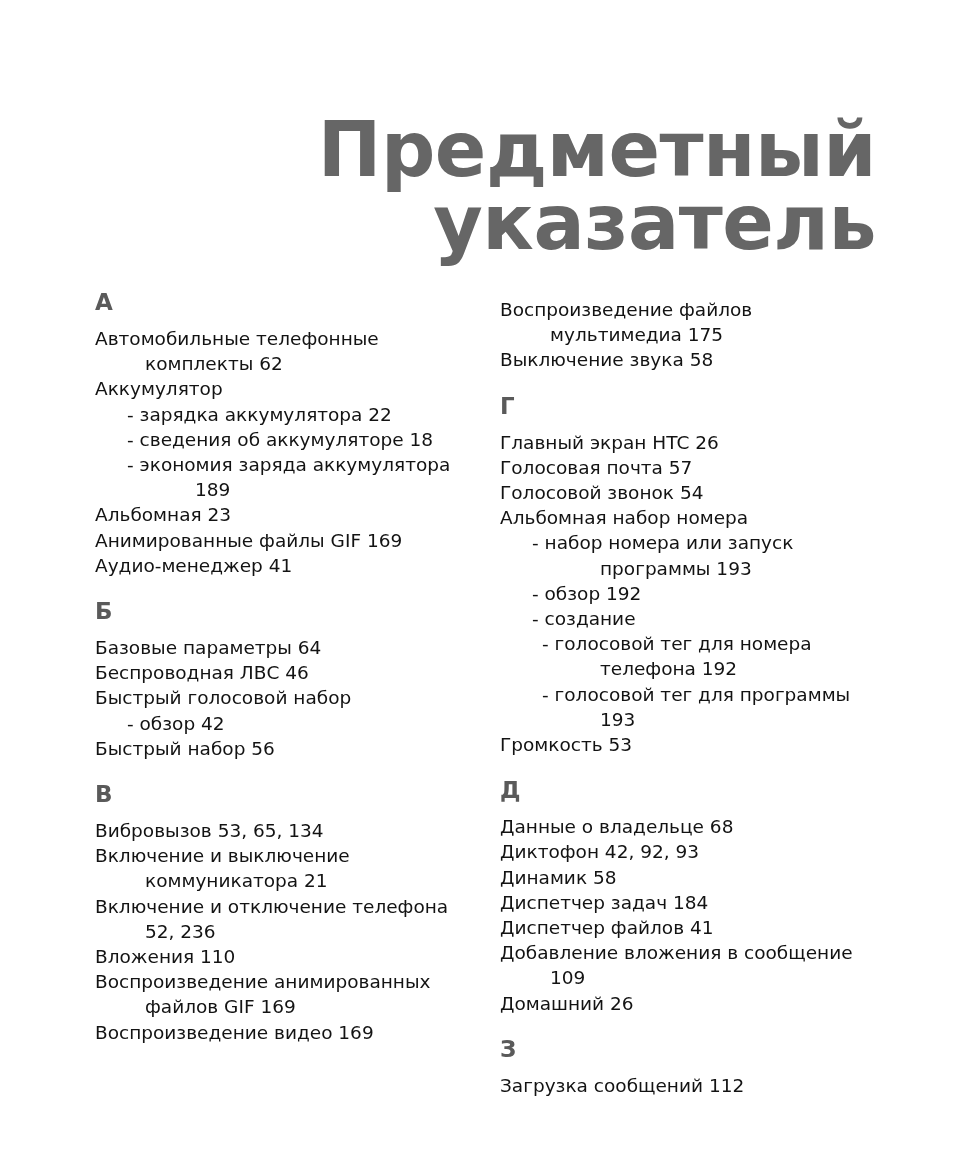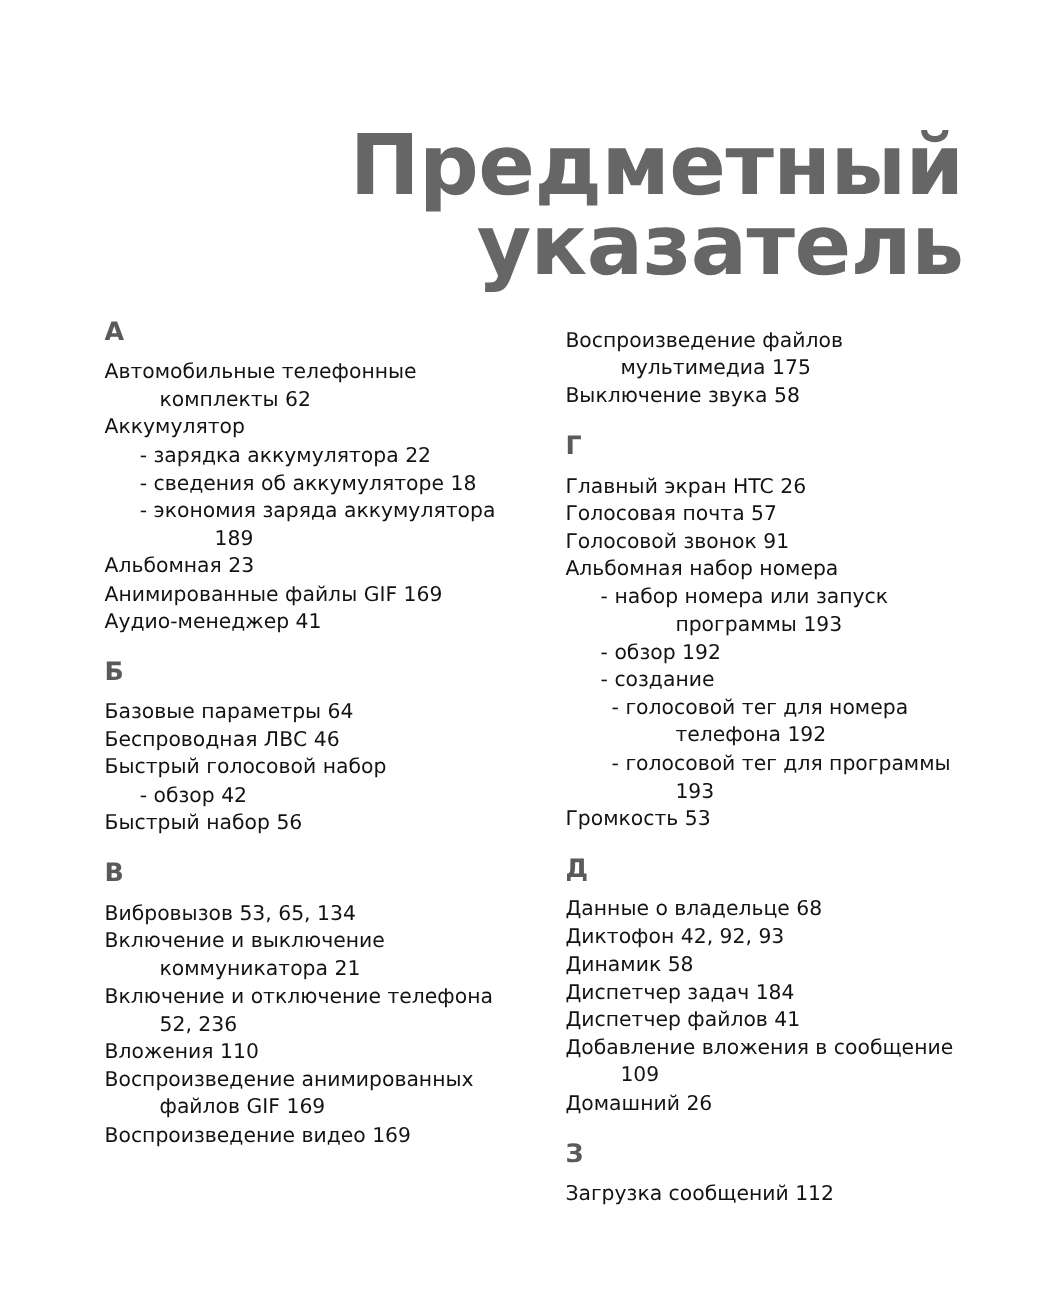--- a/index.html
+++ b/index.html
@@ -44,21 +44,21 @@
     left: 0;
     top: 290px;
     width: 954px;
   }
   .col {
     position: absolute;
     top: 0;
     width: 380px;
   }
   .col-left  { left: 95px; }
-  .col-right { left: 500px; margin-left: 14px; }
+  .col-right { left: 500px; }
 
   
   .section-letter {
     font-size: 23px;
     line-height: 25px;
     font-weight: bold;
     color: #5a5a5a;
     margin: 0;
     padding: 0;
     height: 29px;
@@ -137,21 +137,21 @@
           <div class="section-entries">
             <p class="entry">Воспроизведение файлов мультимедиа  175</p>
             <p class="entry">Выключение звука  58</p>
           </div>
         </div>
         <div class="section">
           <div class="section-letter">Г</div>
           <div class="section-entries">
             <p class="entry">Главный экран HTC  26</p>
             <p class="entry">Голосовая почта  57</p>
-            <p class="entry">Голосовой звонок  91</p>
+            <p class="entry">Голосовой звонок  54</p>
             <p class="entry">Альбомная набор номера</p>
             <p class="entry lvl1">- набор номера или запуск программы  193</p>
             <p class="entry lvl1">- обзор  192</p>
             <p class="entry lvl1">- создание</p>
             <p class="entry lvl2">- голосовой тег для номера телефона  192</p>
             <p class="entry lvl2">- голосовой тег для программы  193</p>
             <p class="entry">Громкость  53</p>
           </div>
         </div>
         <div class="section">

